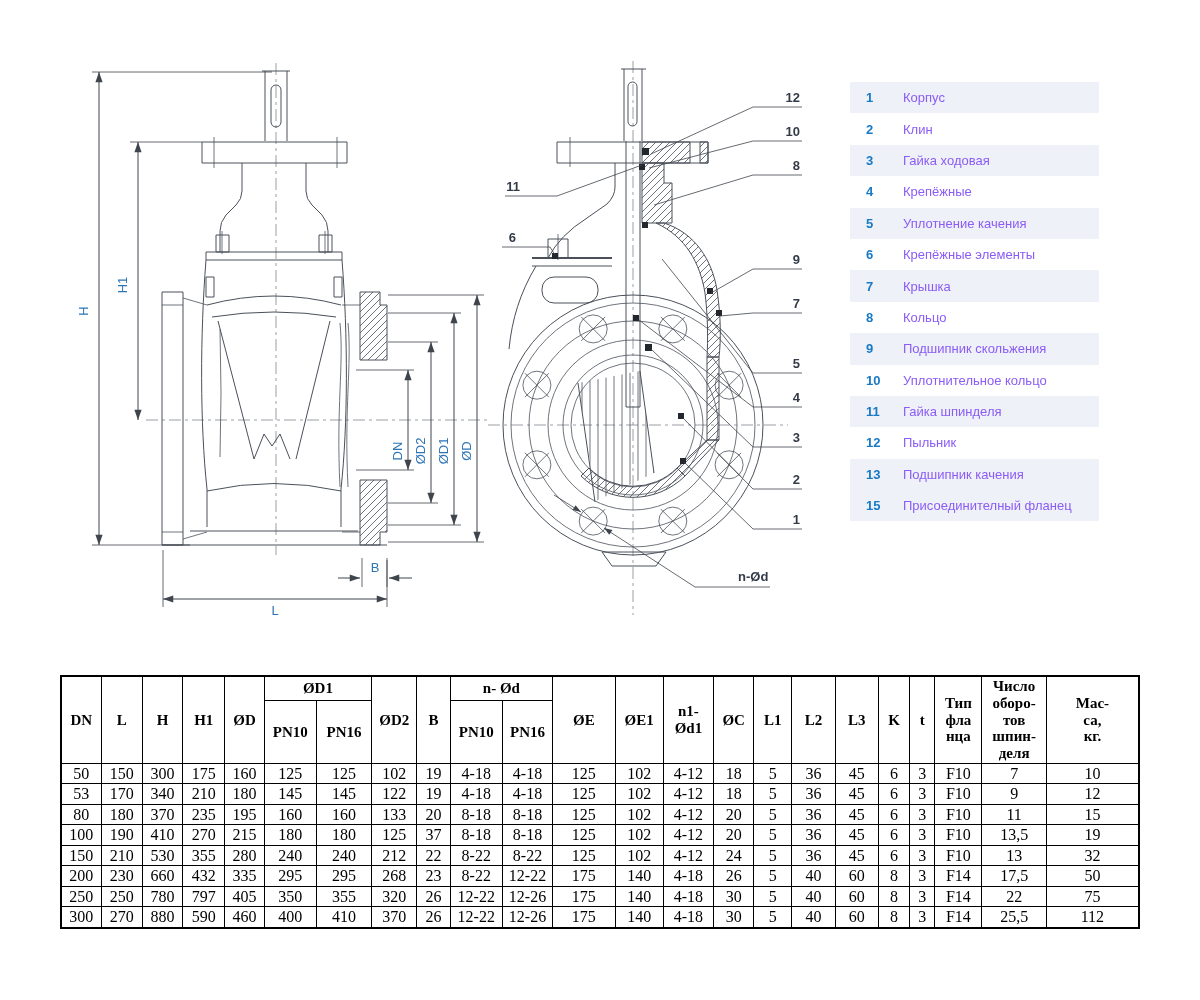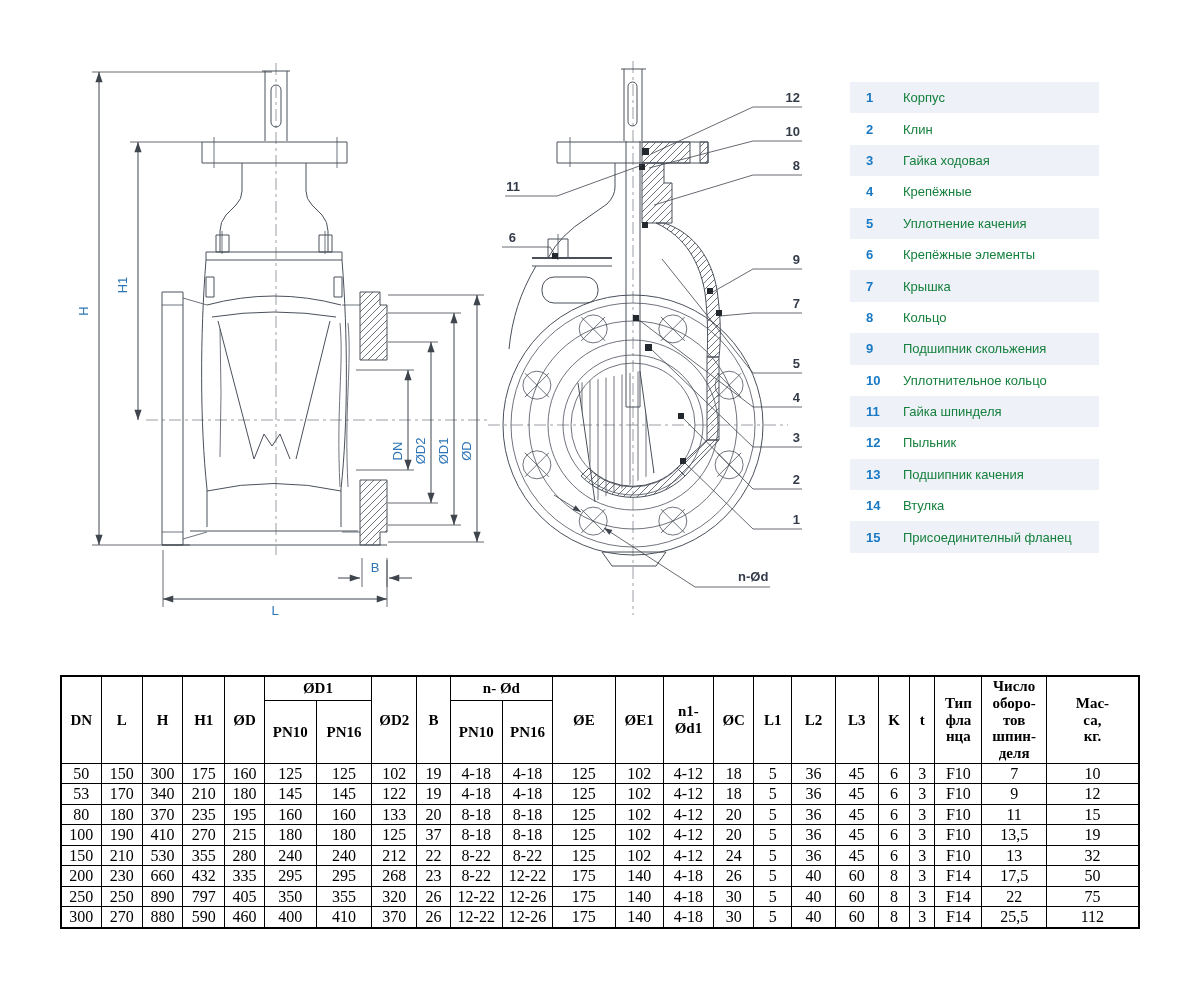--- a/index.html
+++ b/index.html
@@ -18,21 +18,21 @@
   .vhatchfill { fill:url(#vhatchP); stroke:none; }
   .dot  { fill:#23282f; }
   .dimtext { fill:#2e75b6; font-size:13px; font-family:"Liberation Sans",sans-serif; }
   .callout { fill:#333b49; font-size:13px; font-weight:600; font-family:"Liberation Sans",sans-serif; }
 
   
   .legend { position:absolute; left:850px; top:82px; width:249px; }
   .legend-row { display:flex; align-items:center; height:31.4px; }
   .legend-row.alt { background:#eef1f7; }
   .legend-num { width:37px; padding-left:16px; color:#1879c5; font-weight:bold; font-size:13px; flex:none; }
-  .legend-label { color:#15803d; font-size:13px; }
+  .legend-label { color:#8b5cf6; font-size:13px; }
 
   
   .spec-table { position:absolute; left:60px; top:675px; width:1080px; border-collapse:collapse;
                 table-layout:fixed; font-family:"Liberation Serif", serif; color:#000;
                 border:2px solid #000; }
   .spec-table th, .spec-table td { border:1px solid #000; text-align:center; vertical-align:middle; padding:0; }
   .spec-table th { font-size:15px; font-weight:bold; line-height:1.12; white-space:pre-line; padding:1px 0; }
   .spec-table thead tr.band th { height:21px; }
   .spec-table td { font-size:16px; height:19.5px; line-height:1; }
 </style>
@@ -292,24 +292,20 @@
       <span class="legend-num">11</span>
       <span class="legend-label">Гайка шпинделя</span>
     </div>
     <div class="legend-row">
       <span class="legend-num">12</span>
       <span class="legend-label">Пыльник</span>
     </div>
     <div class="legend-row alt">
       <span class="legend-num">13</span>
       <span class="legend-label">Подшипник качения</span>
-    </div>
-    <div class="legend-row">
-      <span class="legend-num">14</span>
-      <span class="legend-label">Втулка</span>
     </div>
     <div class="legend-row alt">
       <span class="legend-num">15</span>
       <span class="legend-label">Присоединителный фланец</span>
     </div>
   </div>
 
 <table class="spec-table">
   <colgroup>
     <col style="width:40px">
@@ -523,21 +519,21 @@
         <td>60</td>
         <td>8</td>
         <td>3</td>
         <td>F14</td>
         <td>17,5</td>
         <td>50</td>
       </tr>
       <tr>
         <td>250</td>
         <td>250</td>
-        <td>890</td>
+        <td>780</td>
         <td>797</td>
         <td>405</td>
         <td>350</td>
         <td>355</td>
         <td>320</td>
         <td>26</td>
         <td>12-22</td>
         <td>12-26</td>
         <td>175</td>
         <td>140</td>

